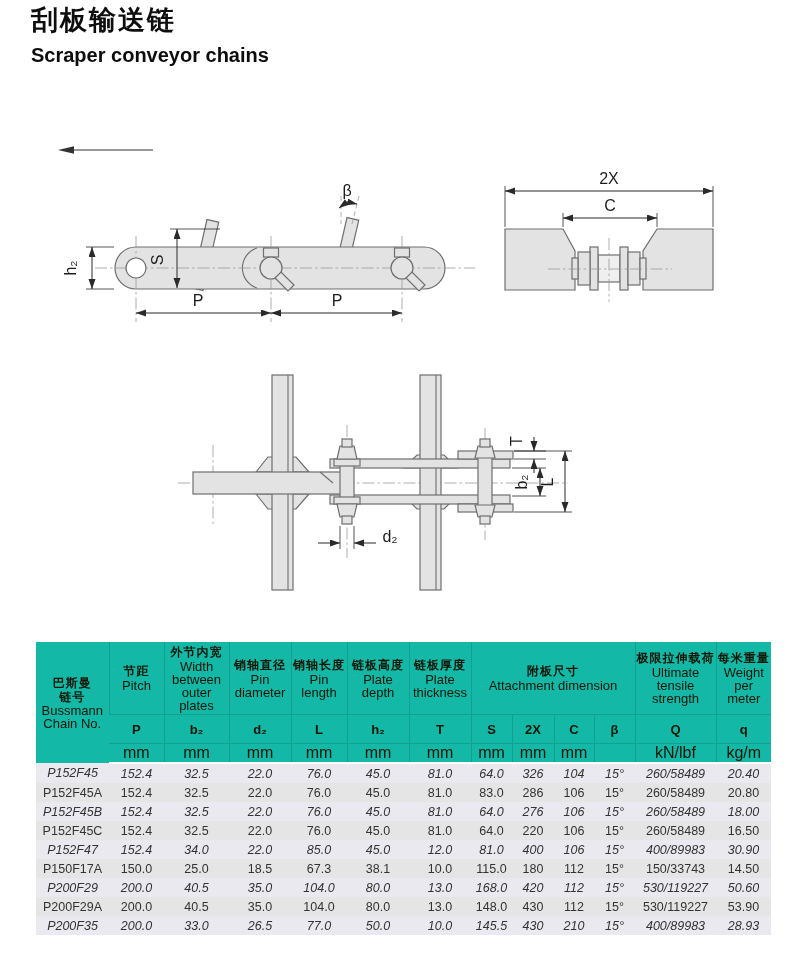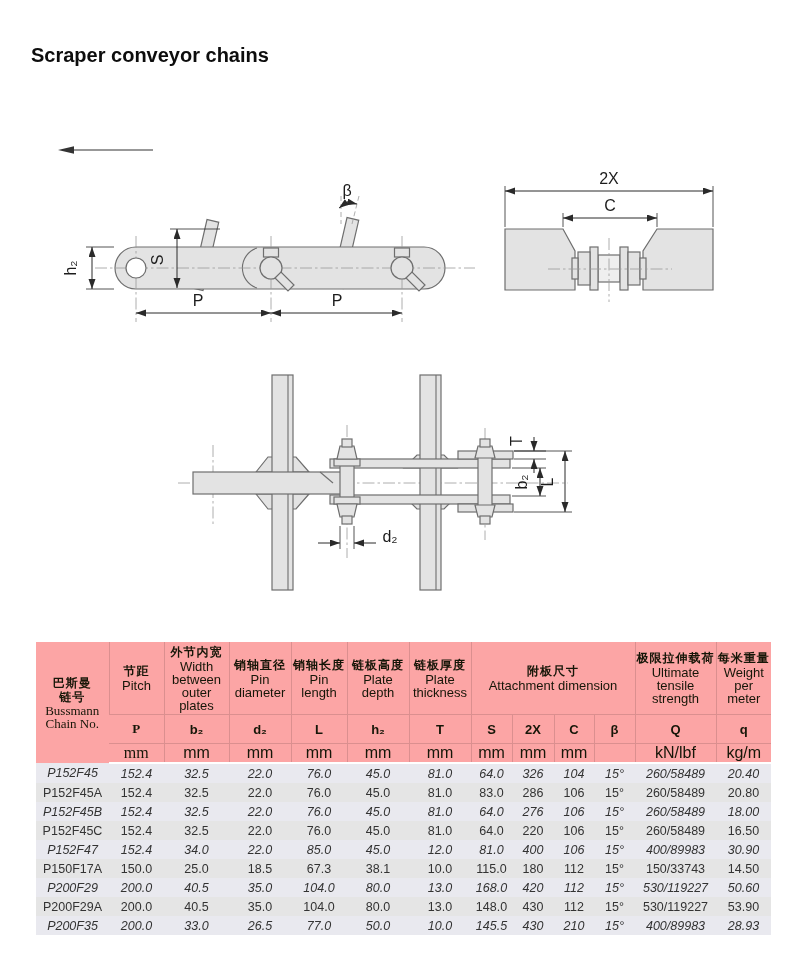--- a/index.html
+++ b/index.html
@@ -24,39 +24,40 @@
   .edge{fill:none;stroke:#6e6e6e;stroke-width:1.1;}
   .cl{fill:none;stroke:#9a9a9a;stroke-width:0.8;stroke-dasharray:12 3 2.5 3;}
   .dash{fill:none;stroke:#9a9a9a;stroke-width:0.8;stroke-dasharray:5 3;}
   .dim{fill:none;stroke:#2a2a2a;stroke-width:1;}
   .ext{fill:none;stroke:#2a2a2a;stroke-width:0.8;}
   .dlabel{font-family:"Liberation Sans","DejaVu Sans",sans-serif;font-size:16px;fill:#1c1c1c;}
 
   
   .cat-table{position:absolute;left:36px;top:642px;width:735px;border-collapse:collapse;table-layout:fixed;}
   .cat-table th,.cat-table td{padding:0;text-align:center;vertical-align:middle;}
-  .cat-table thead th{background:#fca5a5;color:#161608;border-left:1px solid rgba(0,0,0,0.13);}
-  .cat-table thead tr th:first-child{border-left:none;font-family:Liberation Serif, serif;}
+  .cat-table thead th{background:#14b8a6;color:#161608;border-left:1px solid rgba(0,0,0,0.13);}
+  .cat-table thead tr th:first-child{border-left:none;}
   .cat-table thead .r1 th{height:72px;}
   .cat-table thead .r2 th{height:28px;font-size:13px;font-weight:700;border-top:1px solid rgba(0,0,0,0.13);}
   .cat-table thead .r3 th{height:18px;font-size:16px;font-weight:500;border-top:1px solid rgba(0,0,0,0.13);}
   .cat-table thead tr.r3 th{border-bottom:2px solid #ffffff;}
   .cat-table th .zh{font-size:12px;font-weight:700;letter-spacing:1px;line-height:15px;}
   .cat-table th .en{font-size:13px;font-weight:400;line-height:13px;}
   .cat-table th.chainno{border-top:none;}
   .cat-table th.chainno .zh{line-height:14px;}
   .cat-table tbody td{height:19px;font-size:12.5px;color:#333;}
   .cat-table tbody tr.odd{background:#e9e9ef;font-style:italic;}
   .cat-table tbody tr.even{background:#e5e5e5;}
 </style>
 </head>
 <body>
 
 <div id="page">
 
+  <div class="title-zh">刮板输送链</div>
   <div class="title-en">Scraper conveyor chains</div>
 
   <svg class="dir-arrow" width="96" height="14">
     <line x1="10" y1="7" x2="95" y2="7" stroke="#333" stroke-width="1.2"></line>
     <polygon points="0,7 16,3.2 16,10.8" fill="#333"></polygon>
   </svg>
 
   <svg class="diagrams" width="800" height="470" viewBox="0 150 800 470">
     <defs>
       <marker id="arr" markerWidth="11" markerHeight="8" refX="10" refY="3.5" orient="auto-start-reverse" markerUnits="userSpaceOnUse">

